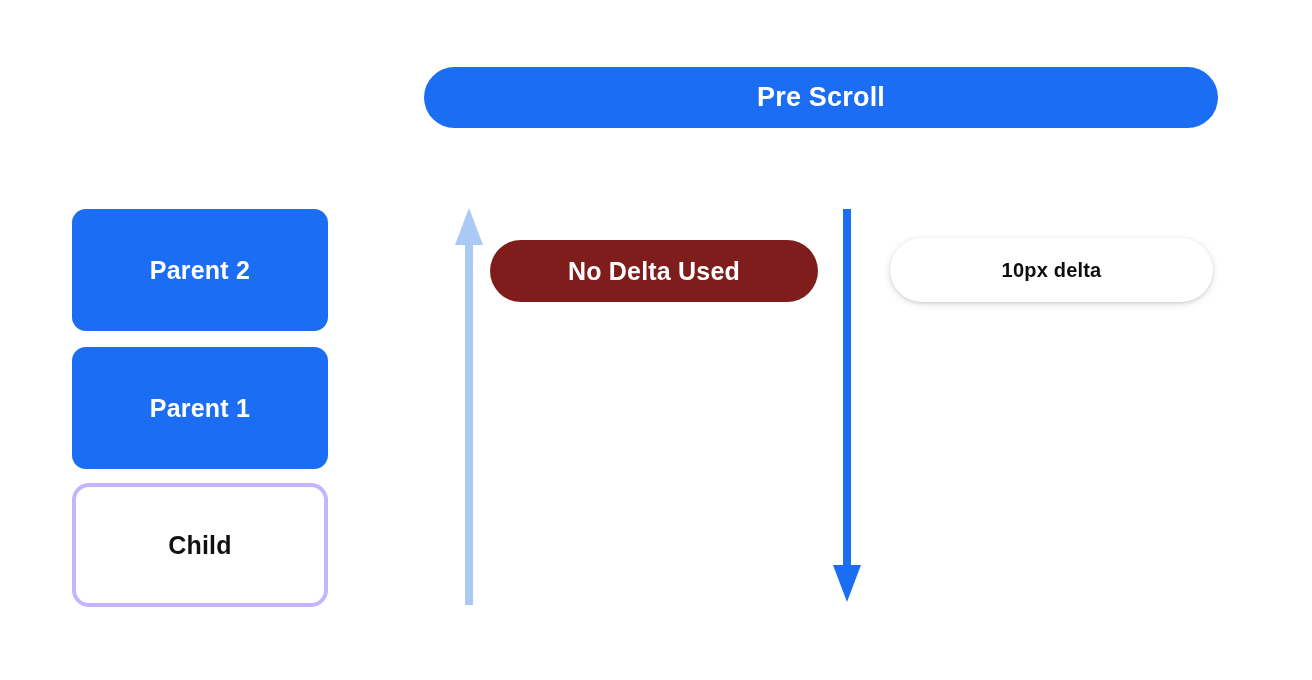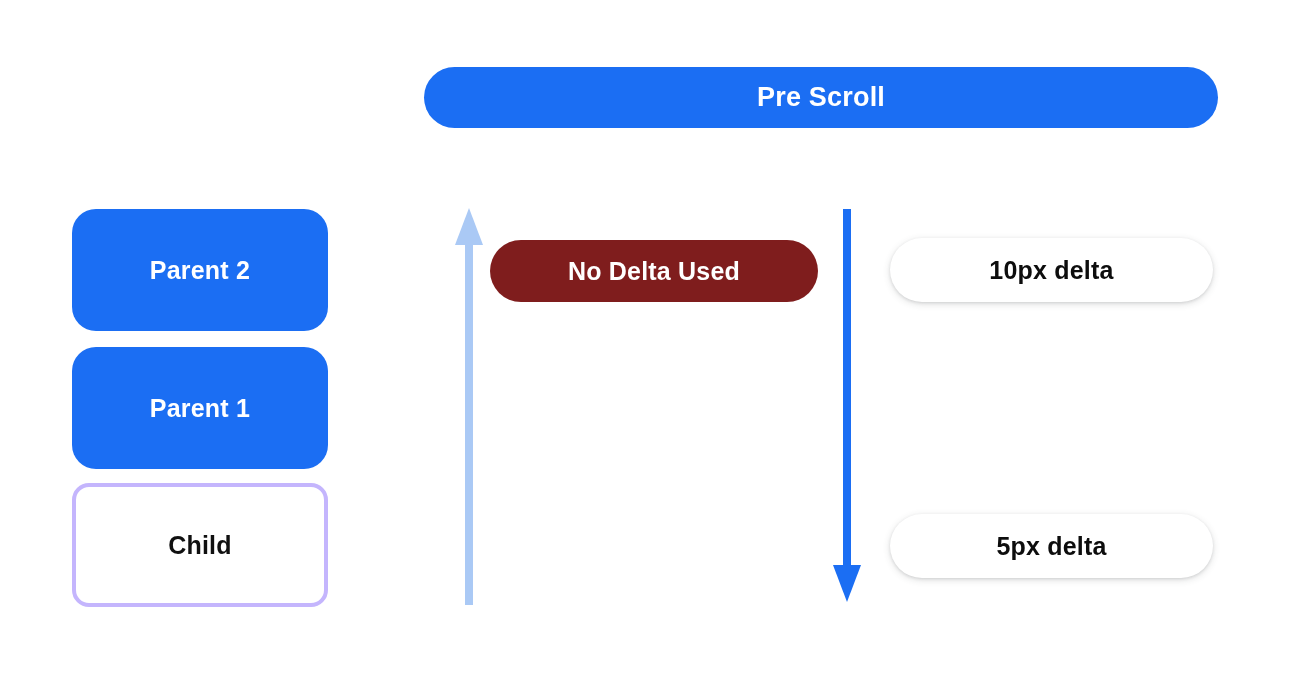--- a/index.html
+++ b/index.html
@@ -37,21 +37,21 @@
     letter-spacing: 0.2px;
     line-height: 1;
   }
 
   
   .node-box {
     position: absolute;
     left: 72px;
     width: 256px;
     height: 122px;
-    border-radius: 24px;
+    border-radius: 14px;
     display: flex;
     align-items: center;
     justify-content: center;
   }
   .node-box.filled {
     background: #1b6ef3;
   }
   .node-box.filled .label {
     color: #ffffff;
     font-size: 25px;
@@ -113,21 +113,21 @@
     background: #ffffff;
     border-radius: 32px;
     display: flex;
     align-items: center;
     justify-content: center;
     box-shadow: 0 2px 7px rgba(60,64,67,0.17),
                 0 1px 3px rgba(60,64,67,0.13);
   }
   .right-pill .label {
     color: #0d0d0d;
-    font-size: 25px;
+    font-size: 20px;
     font-weight: bold;
     letter-spacing: 0.2px;
   }
   #right-pill-0 { top: 238px; }
   #right-pill-1 { top: 514px; }
 </style>
 </head>
 <body>
 
 <div id="canvas">
@@ -160,17 +160,14 @@
 
   <div class="mid-pill" id="mid-pill-0">
     <span class="label">No Delta Used</span>
   </div>
 
 
   <div class="right-pill" id="right-pill-0">
     <span class="label">10px delta</span>
   </div>
 
-  <div class="right-pill" id="right-pill-1">
-    <span class="label">5px delta</span>
-  </div>
 
 </div>
 
 </body></html>

